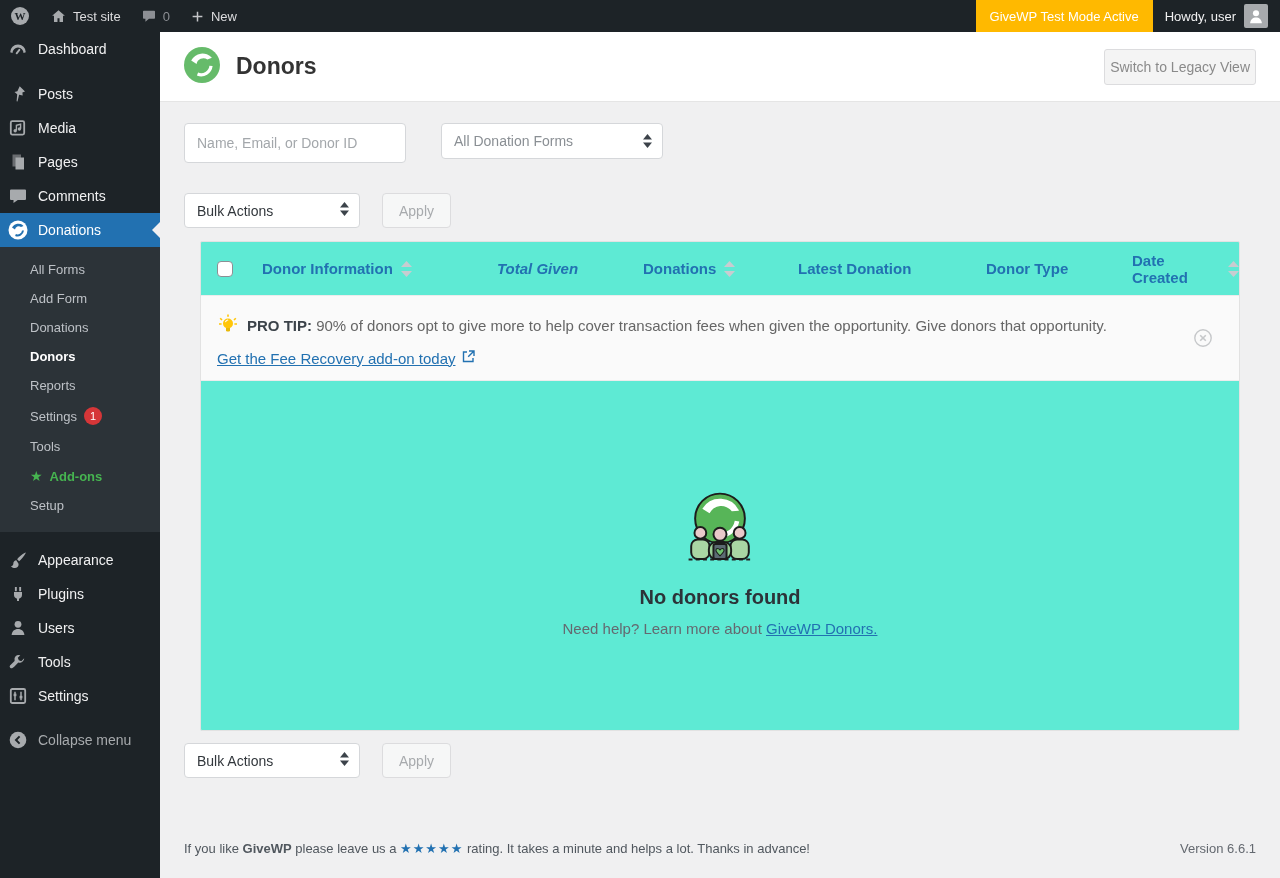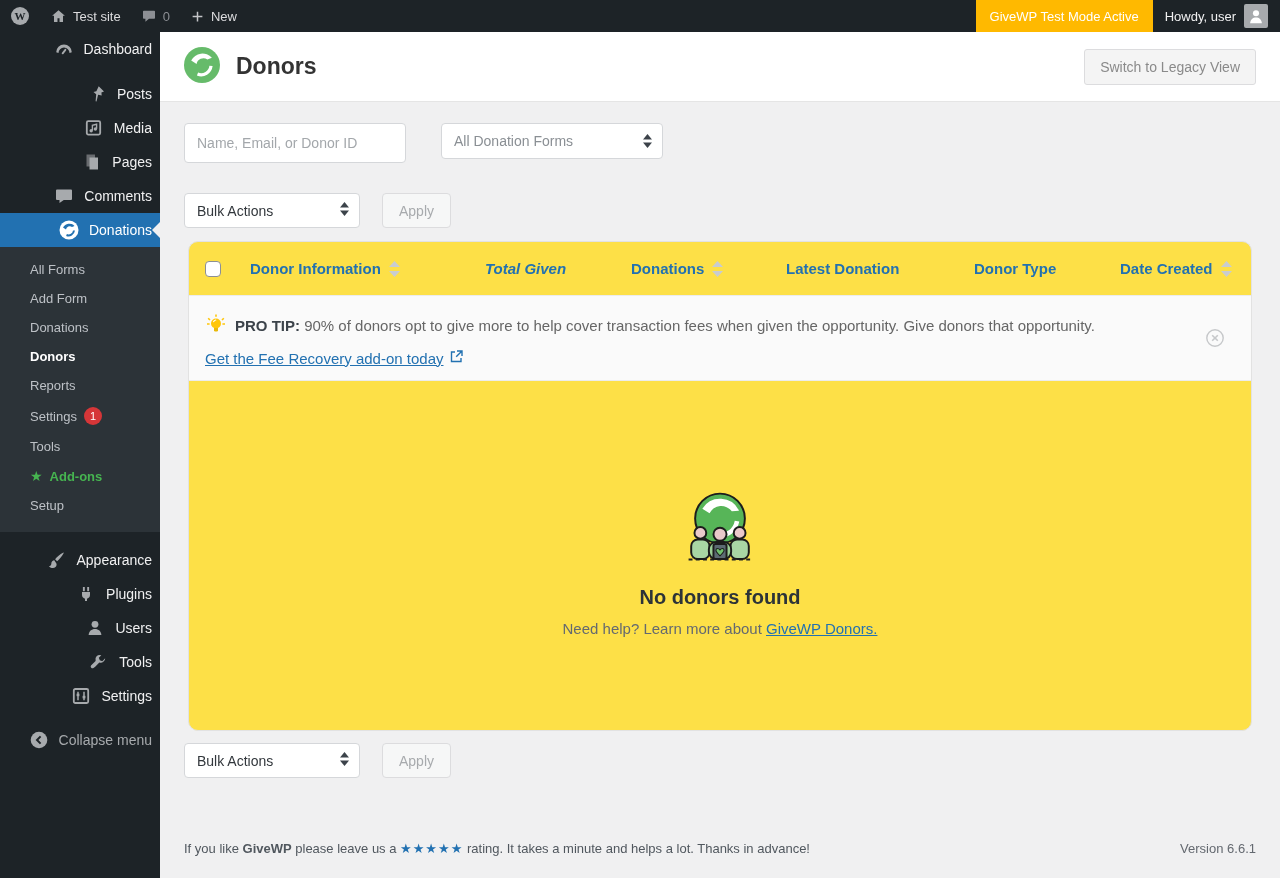--- a/index.html
+++ b/index.html
@@ -33,21 +33,21 @@
     display:flex; align-items:center; justify-content:center; overflow:hidden;
   }
 
   
   .sidebar {
     position:fixed; top:32px; left:0; width:160px; bottom:0;
     background:#1d2327; font-size:14px; color:#f0f0f1; z-index:40;
   }
   .menu-item {
     display:flex; align-items:center; gap:10px;
-    padding:7px 8px; min-height:34px; cursor:pointer; color:#f0f0f1;justify-content:flex-end;
+    padding:7px 8px; min-height:34px; cursor:pointer; color:#f0f0f1;
   }
   .menu-item .mi { width:20px; height:20px; color:#a7aaad; flex:0 0 20px; display:flex; align-items:center; justify-content:center; }
   .menu-sep { height:11px; }
   .menu-item.active { background:#2271b1; color:#fff; position:relative; }
   .menu-item.active .mi { color:#fff; }
   .menu-item.active::after {
     content:''; position:absolute; right:0; top:50%; margin-top:-8px;
     border:8px solid transparent; border-right-color:#f0f0f1;
   }
   .submenu { background:#2c3338; padding:8px 0 12px; font-size:13px; }
@@ -66,21 +66,21 @@
   .content { margin-left:160px; padding-top:32px; width:1120px; }
 
   .page-header {
     background:#fff; height:70px; display:flex; align-items:center;
     justify-content:space-between; padding:0 24px; border-bottom:1px solid #e5e5e5;
   }
   .ph-left { display:flex; align-items:center; gap:16px; }
   .page-title { font-size:23px; font-weight:bold; color:#333; margin:0; }
   .legacy-btn {
     background:#f4f4f4; border:1px solid #dcdcde; border-radius:3px;
-    color:#8a8a8a; font-size:14px; padding:9px 15px; cursor:pointer;
+    color:#8a8a8a; font-size:14px; padding:9px 5px; cursor:pointer;
     font-family:inherit;
   }
 
   .filter-bar { padding:21px 24px 0; display:flex; gap:35px; }
   .search-input {
     width:222px; height:40px; border:1px solid #d5d7da; border-radius:4px;
     padding:0 12px; font-size:14px; color:#3c434a; background:#fff; font-family:inherit;
   }
   .search-input::placeholder { color:#a3a7ab; }
   .select-wrap { position:relative; display:inline-block; }
@@ -95,21 +95,21 @@
 
   .bulk-row { margin:30px 24px 13px; display:flex; gap:22px; align-items:center; }
   .bulk-row.bottom { margin:12px 24px 0; }
   .apply-btn {
     background:#f6f7f7; border:1px solid #dcdcde; border-radius:4px;
     color:#a7aaad; font-size:14px; padding:8px 16px; height:35px; cursor:pointer;
     font-family:inherit;
   }
 
   
-  .card { margin:0 28px; background:#fde047; border:1px solid #e2e2e2; border-radius:10px; }
+  .card { margin:0 40px; background:#5eead4; border:1px solid #e2e2e2; border-radius:2px; }
   .thead { display:flex; align-items:center; height:53px; padding-left:16px; }
   .th { display:flex; align-items:center; font-size:15px; font-weight:bold; color:#2271b1; cursor:pointer; }
   .th .sort { margin-left:8px; display:flex; }
   .col-check { width:45px; }
   .col-0 { width:235px; } .col-1 { width:146px;font-style:italic; } .col-2 { width:155px; }
   .col-3 { width:188px; } .col-4 { width:146px; } .col-5 { flex:1; }
   .checkbox {
     width:16px; height:16px; border:1px solid #8c8f94; border-radius:4px;
     background:#fff; cursor:pointer;
   }

